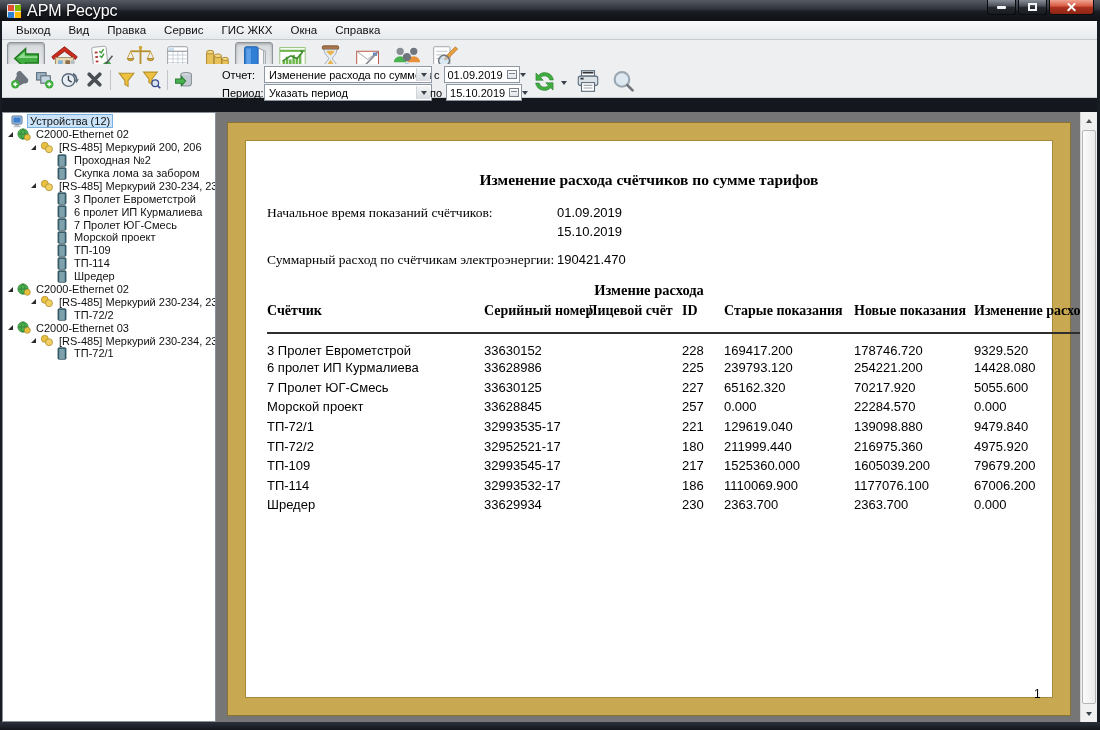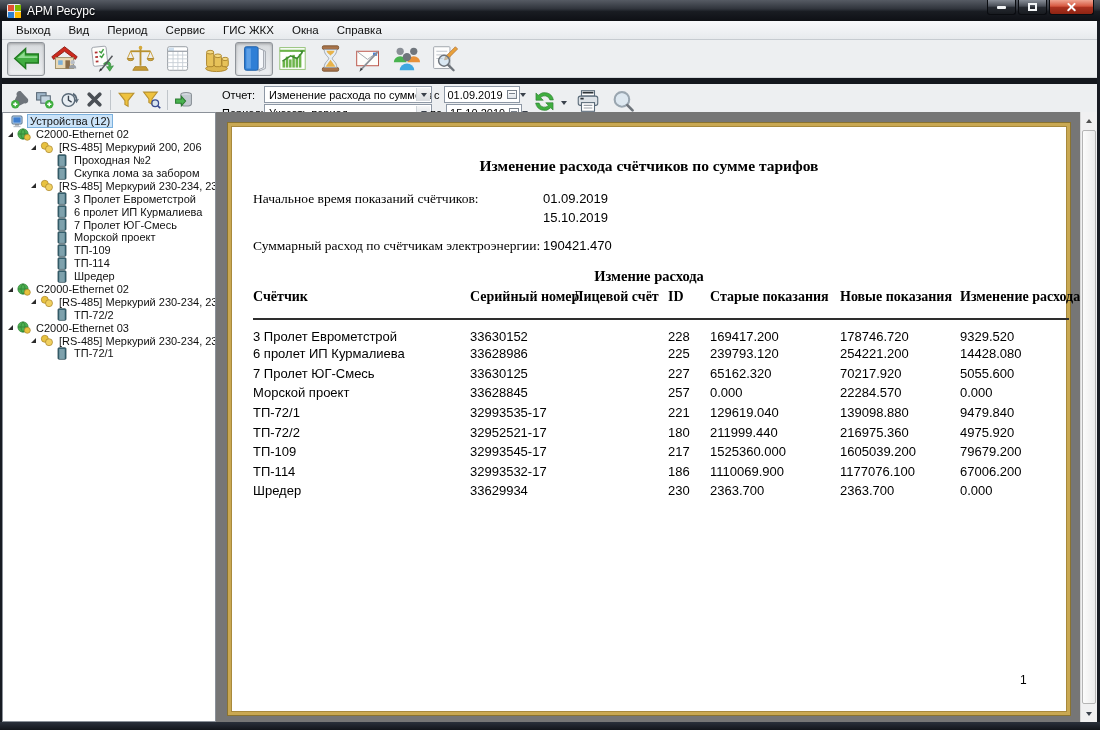--- a/index.html
+++ b/index.html
@@ -7,21 +7,21 @@
 body{font-family:"Liberation Sans","DejaVu Sans",sans-serif;background:#14171d;position:relative;font-size:12px}
 
 
 .titlebar{position:absolute;left:0;top:0;width:1100px;height:21px;
  background:linear-gradient(#565b64,#30343c 42%,#191c22 55%,#0e1015);
  display:flex;align-items:center;color:#fff;z-index:5}
 .win-icon{width:14px;height:14px;margin:0 6px 0 7px;display:grid;grid-template-columns:6px 6px;grid-template-rows:6px 6px;gap:1px;background:#e8e8e8;padding:1px;border-radius:2px}
 .win-icon i{display:block}
 .win-icon i:nth-child(1){background:#e34f32}.win-icon i:nth-child(2){background:#7fba00}
 .win-icon i:nth-child(3){background:#2d7fd0}.win-icon i:nth-child(4){background:#ffb900}
-.title-text{font-size:12px;text-shadow:0 1px 2px #000}
+.title-text{font-size:16px;text-shadow:0 1px 2px #000}
 .caption-buttons{position:absolute;right:6px;top:0;display:flex}
 .cap-btn{width:29px;height:15px;border:1px solid #0a0c10;border-top:none;border-radius:0 0 3px 3px;
  background:linear-gradient(#878d97,#474c55 45%,#272b32 50%,#181b20);
  display:flex;align-items:center;justify-content:center;margin-left:2px;position:relative}
 .cap-btn.close{width:45px;background:linear-gradient(#f0a592,#d65740 45%,#ad3220 50%,#8e2413)}
 .g-min{width:9px;height:3px;background:#f2f4f6;border-radius:1px}
 .g-max{width:9px;height:8px;border:2px solid #f2f4f6}
 .g-close{width:11px;height:11px;position:relative}
 .g-close::before,.g-close::after{content:"";position:absolute;left:0;top:4.5px;width:11px;height:2.2px;background:#fdfdfd;border-radius:1px}
 .g-close::before{transform:rotate(45deg)}.g-close::after{transform:rotate(-45deg)}
@@ -37,21 +37,21 @@
 .menu-item{padding:8px 9px;font-size:11.5px;color:#111}
 
 
 .toolbar1{position:absolute;left:2px;top:40px;width:1095px;height:38px;background:#edeff1;
  border-bottom:1px solid #d4d8dc;display:flex;align-items:center;padding-left:5px}
 .tb-btn{width:38px;height:34px;display:flex;align-items:center;justify-content:center;border:1px solid transparent;border-radius:3px;flex:none}
 .tb-btn svg{width:29px;height:29px;display:block}
 .tb-btn.pressed{border-color:#8f949a;background:linear-gradient(#d7dadd,#ecEEf1);box-shadow:inset 0 1px 3px rgba(0,0,0,.28)}
 
 
-.toolbar2{position:absolute;left:2px;top:84px;width:1095px;height:34px;background:#edeff1;border-bottom:1px solid #c9cdd2}
+.toolbar2{position:absolute;left:2px;top:64px;width:1095px;height:34px;background:#edeff1;border-bottom:1px solid #c9cdd2}
 .small-strip{position:absolute;left:5px;top:3px;display:flex;align-items:center}
 .sm-btn{width:25px;height:25px;display:flex;align-items:center;justify-content:center;flex:none}
 .sm-btn svg{width:19px;height:19px;display:block}
 .vsep{width:1px;height:20px;background:#c0c5ca;margin:0 3px}
 .form-row{position:absolute;display:flex;align-items:center;font-size:11px;height:17px}
 .form-label{margin-right:4px}
 .combo{width:168px;height:17px;border:1px solid #8e98a5;background:#fff;display:flex;align-items:center;font-size:11px;padding-left:4px;position:relative}
 .combo-text{white-space:nowrap;overflow:hidden}
 .arrow-zone{position:absolute;right:1px;top:1px;bottom:1px;width:14px;background:linear-gradient(#f5f6f7,#d8dbdf);display:flex;align-items:center;justify-content:center;border-left:1px solid #cfd4d9}
 .tri-down{width:0;height:0;border-left:3.5px solid transparent;border-right:3.5px solid transparent;border-top:4px solid #3a414b}
@@ -73,21 +73,21 @@
 .tlabel{padding:0 2px;line-height:12px}
 .tree-row.selected .tlabel{background:#cbe3f8;outline:1px solid #7ab0dd}
 
 
 .report-area{position:absolute;left:216px;top:112px;width:881px;height:610px;background:#767676}
 .vscroll{position:absolute;right:0;top:0;width:17px;height:610px;background:#f0f0f1;border-left:1px solid #d8d8d8}
 .scroll-btn{height:17px;width:100%;display:flex;align-items:center;justify-content:center}
 .scroll-btn.down{position:absolute;bottom:0}
 .scroll-thumb{position:absolute;left:1px;right:1px;top:18px;bottom:18px;background:linear-gradient(90deg,#fcfcfc,#ebebeb);border:1px solid #b5b5b5;border-radius:2px}
 
-.page{position:absolute;left:11px;top:10px;width:844px;height:594px;background:#c9a852;border:1px solid #8a7330;padding:3px}
+.page{position:absolute;left:11px;top:10px;width:844px;height:594px;background:#c9a852;border:1px solid #8a7330;padding:17px}
 .page-inner{width:100%;height:100%;background:#fff;border:1px solid #a8893c;position:relative}
 .serif{font-family:"Liberation Serif","DejaVu Serif",serif}
 .r-title{position:absolute;top:30px;left:0;width:100%;text-align:center;font-weight:bold;font-size:15.5px}
 .meta-row{position:absolute;left:21px;font-size:13.5px;width:600px}
 .meta-row .value{position:absolute;left:290px;font-family:"Liberation Sans","DejaVu Sans",sans-serif;font-size:13px}
 .meta-0{top:64px}.meta-1{top:83px}.meta-2{top:111px}
 .r-subtitle{position:absolute;top:141px;left:0;width:100%;text-align:center;font-weight:bold;font-size:14.5px}
 .r-table{position:absolute;left:21px;top:162px;width:816px;border-collapse:collapse;table-layout:fixed}
 .r-table th{font-family:"Liberation Serif","DejaVu Serif",serif;font-size:14px;font-weight:bold;text-align:left;padding:0 0 13px 0;border-bottom:2px solid #2e2e2e;white-space:nowrap}
 .r-table td{font-size:13px;height:19.6px;padding:0;white-space:nowrap;overflow:hidden}
@@ -117,21 +117,21 @@
       </span>
   </span>
 </div>
 <div class="frame-left"></div>
 <div class="frame-right"></div>
 <div class="frame-bottom"></div>
 
 <div class="menubar">
     <span class="menu-item">Выход</span>
     <span class="menu-item">Вид</span>
-    <span class="menu-item">Период</span>
+    <span class="menu-item">Правка</span>
     <span class="menu-item">Сервис</span>
     <span class="menu-item">ГИС ЖКХ</span>
     <span class="menu-item">Окна</span>
     <span class="menu-item">Справка</span>
   </div>
 
 <div class="toolbar1">
   <span class="tb-btn pressed">
       <span>
     <svg viewBox="0 0 32 32" width="29" height="29">

